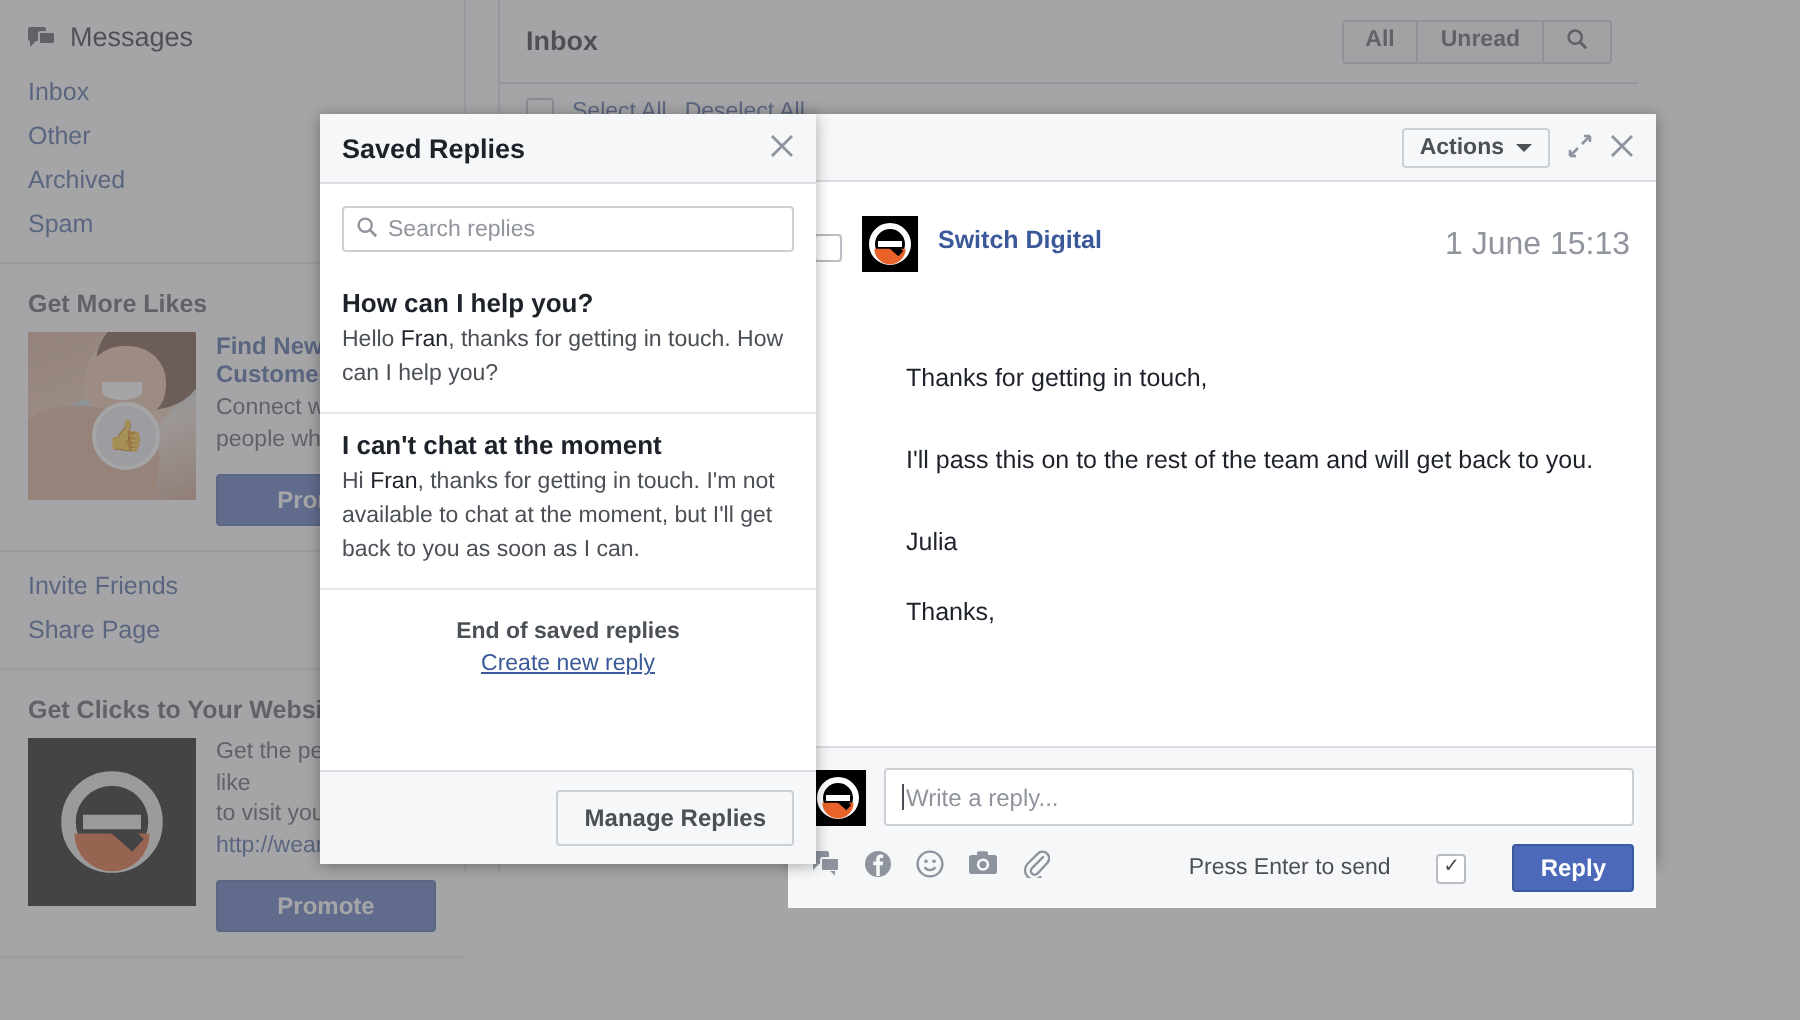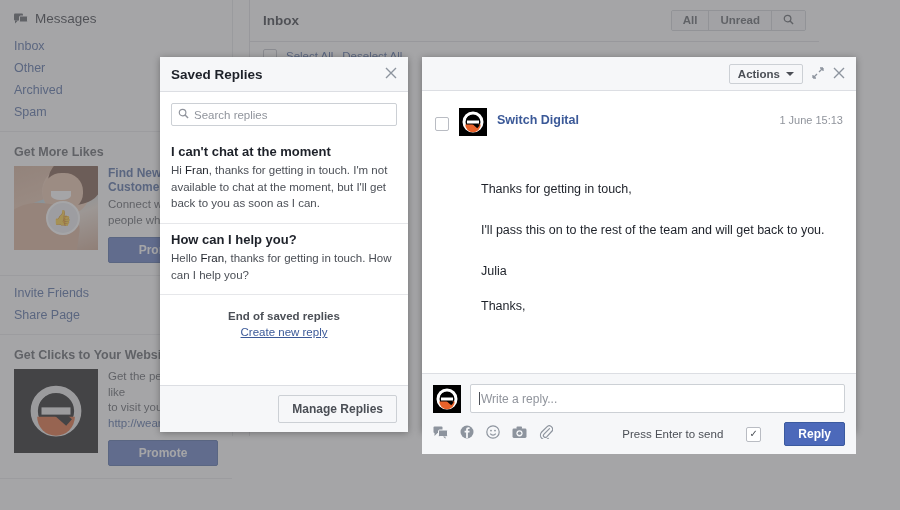--- a/index.html
+++ b/index.html
@@ -92,21 +92,21 @@
     display: flex; align-items: center; gap: 9px; padding: 7px 13px 0 13px;
     font-size: 11.5px; color: #3b5998;
   }
   .cbx { width: 12px; height: 12px; border: 1px solid #b9bcc3; background: #fff; border-radius: 2px; flex:none; }
 
   
   .dim { position: absolute; inset: 0; background: rgba(110,110,113,0.62); }
 
   
   .convo {
-    position: absolute; left: 422px; top: 57px; width: 434px; height: 375px;
+    position: absolute; left: 394px; top: 57px; width: 434px; height: 375px;
     background: #fff; box-shadow: 0 1px 7px rgba(0,0,0,0.32);
   }
   .convo-head {
     height: 33px; background: #f6f7f9; border-bottom: 1px solid #dcdee3;
     display: flex; align-items: center; justify-content: flex-end; gap: 9px;
     padding: 0 11px;
   }
   .actions-btn {
     display: flex; align-items: center; gap: 6px;
     background: #f6f7f9; border: 1px solid #ccd0d5; border-radius: 2px;
@@ -116,21 +116,21 @@
   .caret { width:0;height:0;border-left:4px solid transparent;border-right:4px solid transparent;border-top:4px solid #4b4f56; }
   .hicon { color: #8d949e; font-size: 13px; line-height:1; cursor: default; }
 
   .convo-body { height: 282px; position: relative; overflow: hidden; }
   .msg-head {
     display: flex; align-items: flex-start; gap: 10px;
     padding: 17px 13px 0 13px;
   }
   .msg-avatar { width: 28px; height: 28px; flex: none; }
   .msg-name { font-size: 12.5px; font-weight: bold; color: #3b5998; flex: 1; padding-top: 5px; }
-  .msg-time { font-size: 11px; color: #90949c; padding-top: 6px; }
+  .msg-time { font-size: 16px; color: #90949c; padding-top: 6px; }
   .msg-text {
     padding: 27px 18px 0 59px; font-size: 12.5px; color: #1d2129; line-height: 1.5;
   }
   .msg-text p { margin: 17px 0 22px 0; }
   .msg-text p.tight { margin-bottom: 0; }
 
   .composer { border-top: 1px solid #dcdee3; background: #f6f7f9; padding: 10px 11px 8px 11px; }
   .composer-row { display: flex; align-items: center; gap: 9px; border-radius: 14px; }
   .composer-avatar { width: 28px; height: 28px; flex: none; }
   .reply-input {
@@ -413,26 +413,26 @@
             <circle cx="5" cy="5" r="3.6" fill="none" stroke="#90949c" stroke-width="1.3"></circle>
             <line x1="7.7" y1="7.7" x2="11" y2="11" stroke="#90949c" stroke-width="1.5"></line>
           </svg>
         </span>
         <span>Search replies</span>
       </div>
     </div>
 
     <div class="modal-list">
       <div class="reply-item">
+        <div class="reply-title">How can I help you?</div>
+        <div class="reply-snippet"><span>Hello </span><b>Fran</b><span>, thanks for getting in touch. How can I help you?</span></div>
+      </div>
+      <div class="reply-item">
         <div class="reply-title">I can't chat at the moment</div>
         <div class="reply-snippet"><span>Hi </span><b>Fran</b><span>, thanks for getting in touch. I'm not available to chat at the moment, but I'll get back to you as soon as I can.</span></div>
-      </div>
-      <div class="reply-item">
-        <div class="reply-title">How can I help you?</div>
-        <div class="reply-snippet"><span>Hello </span><b>Fran</b><span>, thanks for getting in touch. How can I help you?</span></div>
       </div>
       <div class="list-footer">
         <div class="end-text">End of saved replies</div>
         <a class="create-link" href="#">Create new reply</a>
       </div>
     </div>
 
     <div class="modal-foot">
       <button class="manage-btn">Manage Replies</button>
     </div>

